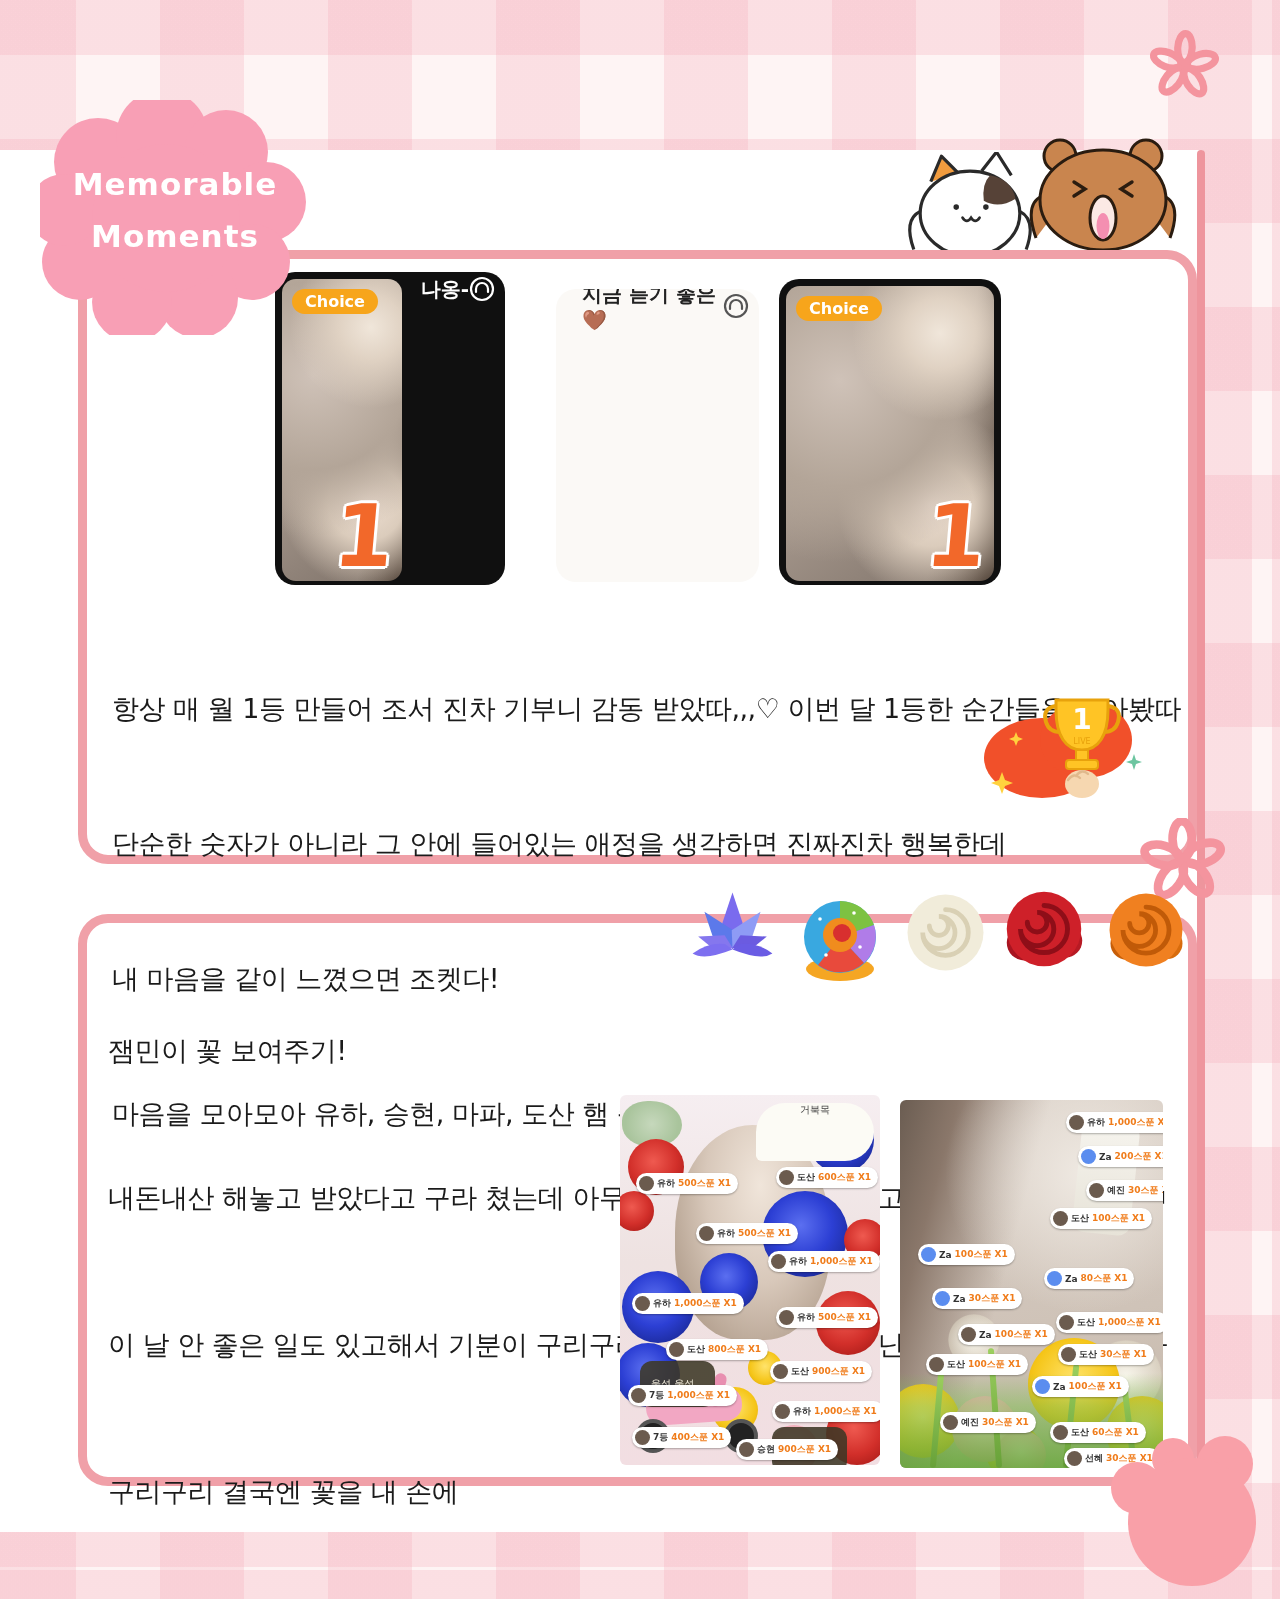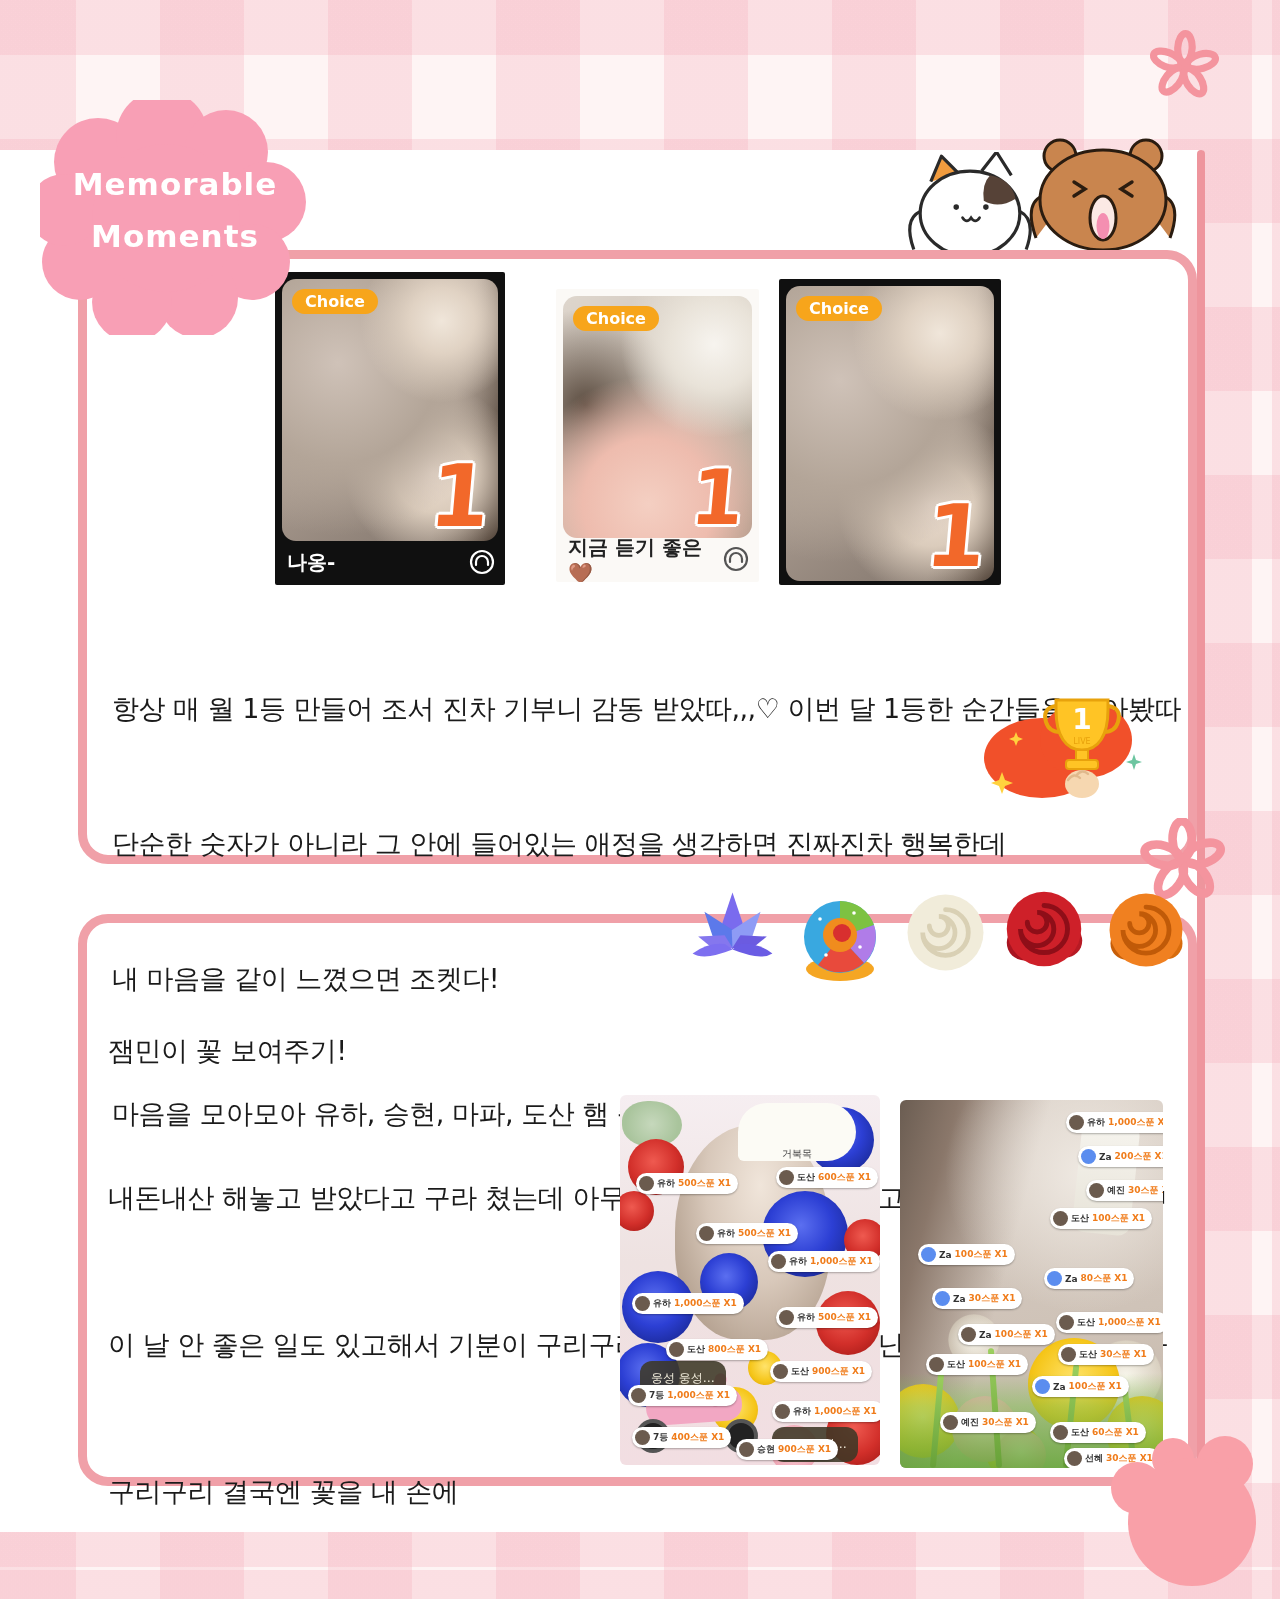--- a/index.html
+++ b/index.html
@@ -20,21 +20,21 @@
   .frame{border:9px solid #f0a0a8;border-radius:30px;background:transparent;z-index:3}
   .box1{left:78px;top:250px;width:1101px;height:596px}
   .box2{left:78px;top:914px;width:1101px;height:554px}
   
   .cloud{left:40px;top:100px;width:270px;height:235px;z-index:5}
   .cloud-text{position:absolute;left:0;top:58px;width:100%;text-align:center;color:#fff;font-weight:bold;font-size:31px;line-height:52px;letter-spacing:1px}
   
   .cat{left:900px;top:152px;width:140px;height:106px;z-index:2}
   .bear{left:1028px;top:122px;width:150px;height:136px;z-index:2}
   
-  .card{position:absolute;border-radius:2px;display:flex;flex-direction:column;z-index:4;overflow:hidden}
+  .card{position:absolute;border-radius:20px;display:flex;z-index:4;overflow:hidden}
   .card.dark{background:#101010}
   .card.light{background:#fbf9f6}
   .photo{position:relative;flex:1;margin:7px 7px 4px 7px;border-radius:14px;overflow:hidden}
   .ph13{background:
       radial-gradient(circle at 74% 16%, #f0e6da 0%, #e0d2c3 12%, rgba(0,0,0,0) 30%),
       radial-gradient(circle at 26% 32%, #cfc2b8 0%, #b3a598 42%, rgba(0,0,0,0) 72%),
       radial-gradient(circle at 70% 74%, #eedfd2 0%, #dbccbc 16%, rgba(0,0,0,0) 36%),
       linear-gradient(100deg, rgba(0,0,0,0) 74%, #5a4c41 96%),
       linear-gradient(145deg,#c9bcb1 0%,#a3958a 55%,#7d7168 100%)}
   .ph2{background:
@@ -75,26 +75,26 @@
   .rose.puff{background:radial-gradient(circle,rgba(250,248,238,.95),rgba(240,236,215,.4) 68%,rgba(0,0,0,0) 72%)}
   .photoL{position:absolute;left:55px;top:30px;width:155px;height:215px;border-radius:50% 50% 42% 42%;
       background:radial-gradient(ellipse at 55% 28%,#f0e5da 0%,#d8c8ba 45%,#b5a291 80%,rgba(0,0,0,0) 100%)}
   .leafy{position:absolute;background:radial-gradient(circle,#c6d8bc,#a9c49c 70%);border-radius:45% 55% 50% 50%}
   .pill{position:absolute;height:21px;background:#fff;border-radius:11px;display:flex;align-items:center;gap:3px;
         padding:0 7px 0 3px;box-shadow:0 1px 2px rgba(0,0,0,.3);white-space:nowrap;z-index:6}
   .pav{width:15px;height:15px;border-radius:50%;background:#6b5b4e;flex:0 0 auto}
   .pav.blue{background:#5b8def}
   .pn{color:#333;font-weight:bold;font-size:9px}
   .pa{color:#f07c1a;font-weight:bold;font-size:9px}
-  .murmur{position:absolute;background:rgba(60,56,38,.88);color:#f3eedd;font-size:12px;border-radius:12px;padding:9px 11px;z-index:6}
+  .murmur{position:absolute;background:rgba(60,56,38,.88);color:#f3eedd;font-size:10px;border-radius:12px;padding:16px 11px;z-index:6}
   .burst{position:absolute;right:4px;top:212px;width:112px;height:92px;background:#fdfcf7;border-radius:50%;
          display:flex;align-items:center;justify-content:center;font-size:10px;color:#3a3a3a;z-index:5;
          box-shadow:0 0 0 3px rgba(255,255,255,.6)}
-  .bubbleTop{position:absolute;right:24px;top:8px;width:118px;height:58px;background:#fcfbf5;border-radius:30px 30px 30px 6px;
-         display:flex;align-items:flex-end;justify-content:center;font-size:10px;color:#444;z-index:5}
+  .bubbleTop{position:absolute;right:6px;top:8px;width:118px;height:58px;background:#fcfbf5;border-radius:30px 30px 30px 6px;
+         display:flex;align-items:flex-start;justify-content:center;font-size:10px;color:#444;z-index:5}
   .scooter{position:absolute;left:8px;bottom:14px;width:140px;height:72px;z-index:5}
   .grass{position:absolute;left:0;right:0;bottom:0;height:95px;z-index:4;
          background:linear-gradient(rgba(0,0,0,0),rgba(124,191,78,.5) 35%,rgba(100,168,56,.85))}
   .stem{position:absolute;width:6px;background:linear-gradient(#9ccf5f,#67a138);border-radius:3px;z-index:4}
   .phone{position:absolute;right:28px;top:22px;width:58px;height:112px;background:linear-gradient(#f6f4ee,#e7e3d8);border-radius:12px;transform:rotate(6deg);z-index:3}
 </style>
 </head>
 <body>
 
 <div class="abs panel"></div>

